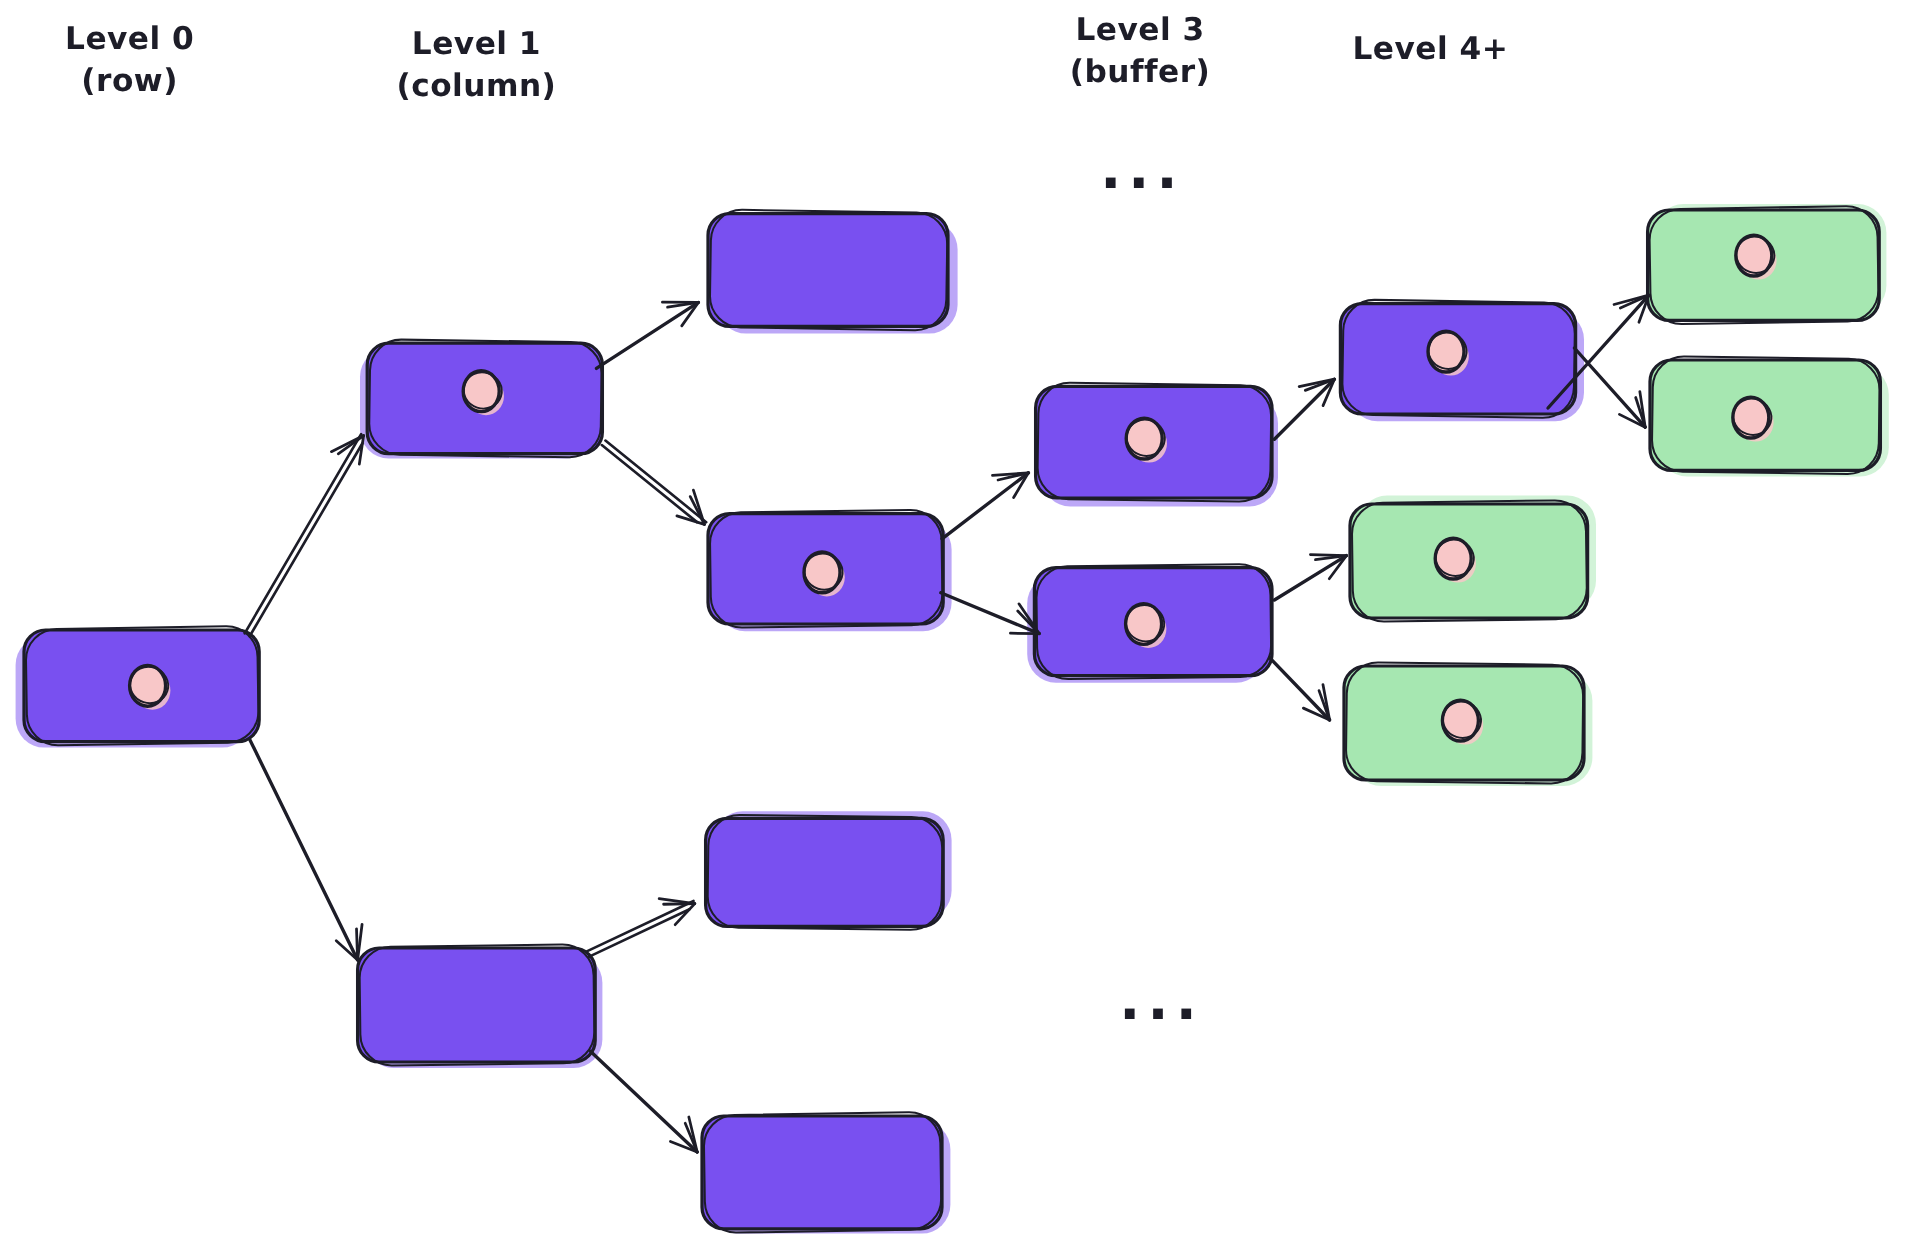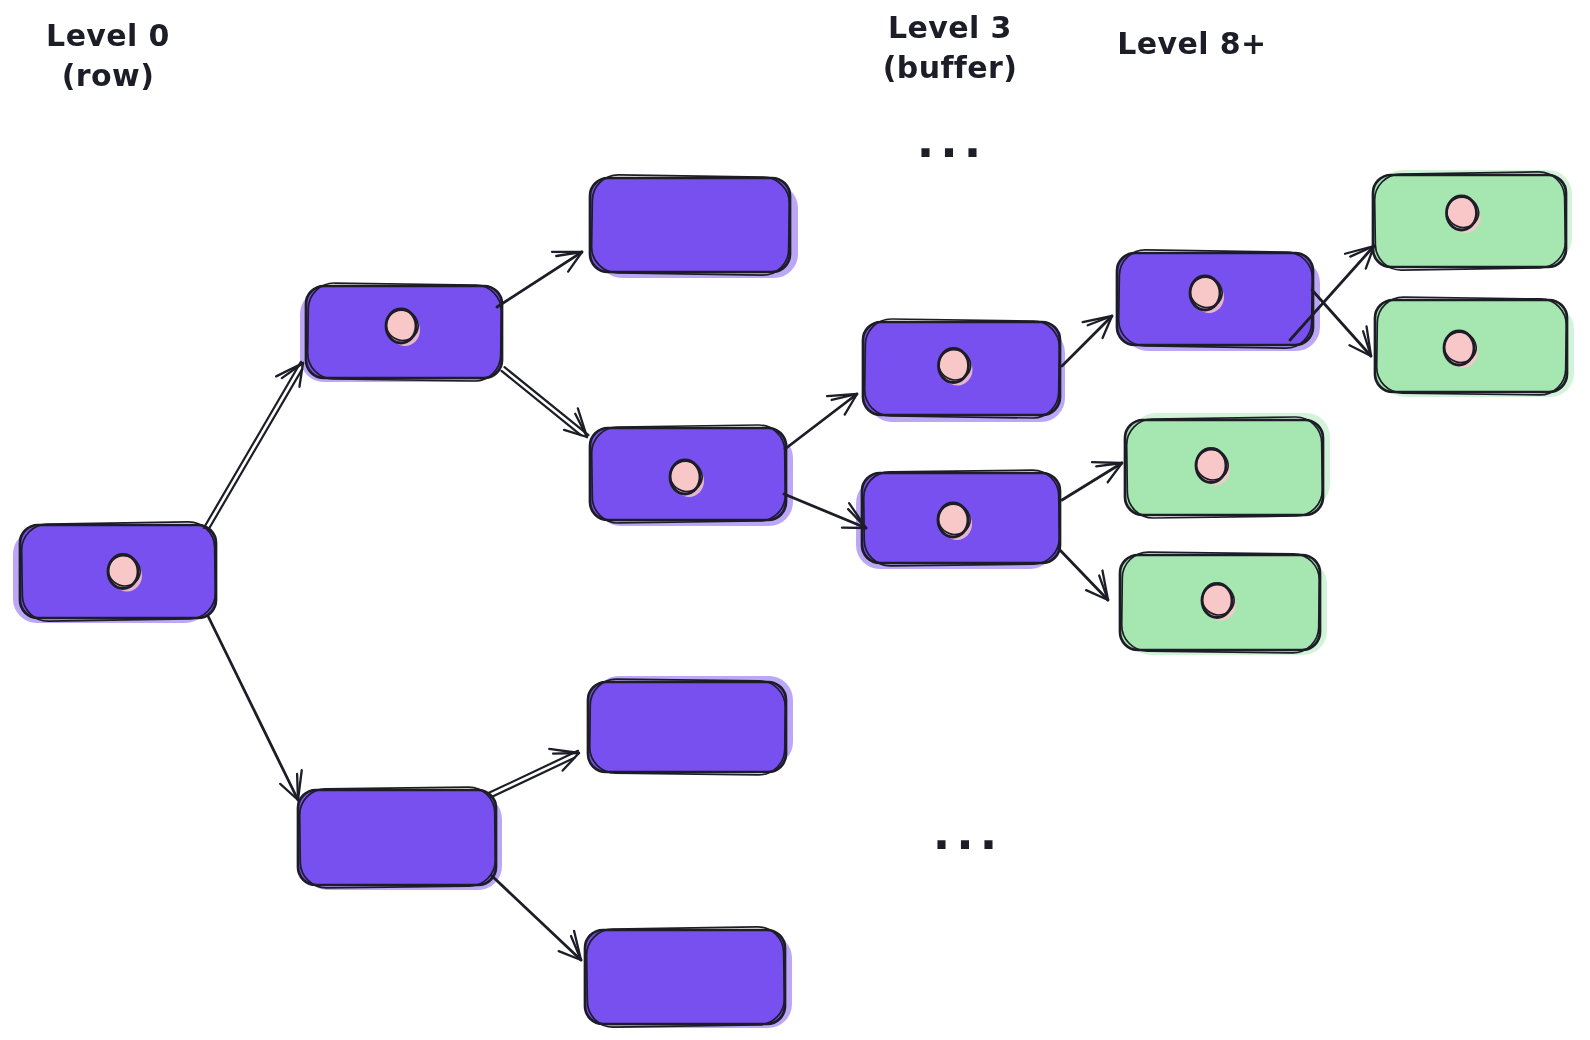--- a/index.html
+++ b/index.html
@@ -1,21 +1,21 @@
 <!DOCTYPE html>
 <html style="--ink: #1d1d28; --purple: #7950f0; --green: #a6e7b1; --pink: #f8c7c8; --background: #ffffff;"><head>
 <meta charset="utf-8">
 <style>
   *{margin:0;padding:0;box-sizing:border-box}
   html,body{width:1590px;height:1040px;overflow:hidden}
   body{background:#ffffff;font-family:"DejaVu Sans","Liberation Sans",sans-serif;color:#1d1d28}
   .stage{position:relative;width:1590px;height:1040px;background:#fff}
   svg.diagram{position:absolute;left:0;top:0}
   .col-label{position:absolute;transform:translateX(-50%);text-align:center;
-    font-size:30px;font-weight:600;line-height:1.34;letter-spacing:.4px;white-space:nowrap}
+    font-size:26px;font-weight:600;line-height:1.34;letter-spacing:.4px;white-space:nowrap}
   .col-label span{display:block}
   .c0{left:108px;top:16px}
   .c1{left:397px;top:20px}
   .c2{left:672px;top:24px}
   .c3{left:950px;top:8px}
   .c4{left:1192px;top:24px}
   .ellipsis{position:absolute;transform:translateX(-50%);font-size:46px;font-weight:700;
     letter-spacing:6px;line-height:1;color:#1d1d28}
   .e-top{left:952px;top:118px}
   .e-bottom{left:968px;top:810px}
@@ -206,24 +206,28 @@
         <path d="M581 960 L571.0119836171659 935.9950103366772" stroke="#1d1d28" stroke-width="2.3" fill="none" stroke-linecap="round"></path>
         <path d="M581 960 L558.6810674701957 951.1758711064466" stroke="#1d1d28" stroke-width="2.3" fill="none" stroke-linecap="round"></path>
         <path d="M581 960 L574.0353726419434 930.8196304724664" stroke="#1d1d28" stroke-width="2.3" fill="none" stroke-linecap="round"></path>
       </g>
     </svg>
 
   <div class="col-label c0">
     <span>Level 0</span>
     <span>(row)</span>
   </div>
+  <div class="col-label c1">
+    <span>Level 1</span>
+    <span>(column)</span>
+  </div>
   <div class="col-label c3">
     <span>Level 3</span>
     <span>(buffer)</span>
   </div>
   <div class="col-label c4">
-    <span>Level 8+</span>
+    <span>Level 4+</span>
   </div>
 
   <div class="ellipsis e-top">...</div>
   <div class="ellipsis e-bottom">...</div>
 
 </div>
 
 </body></html>

